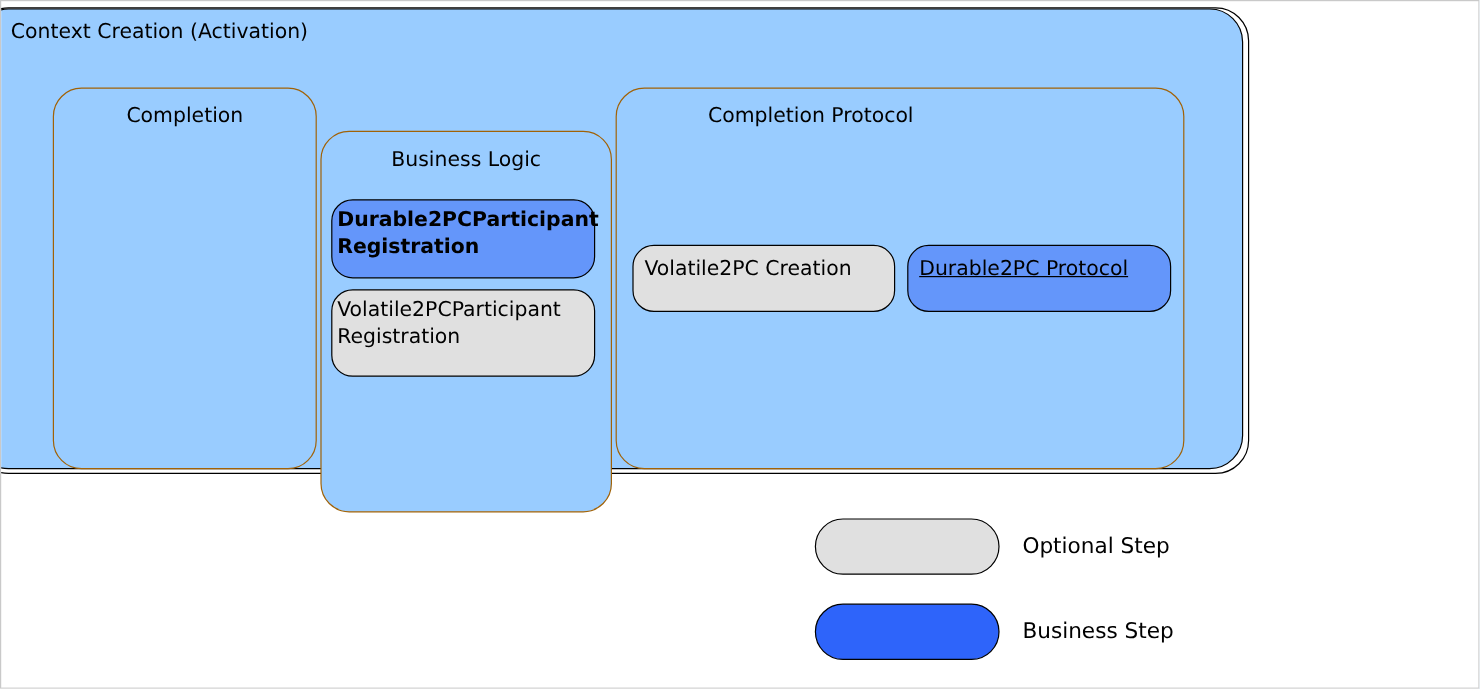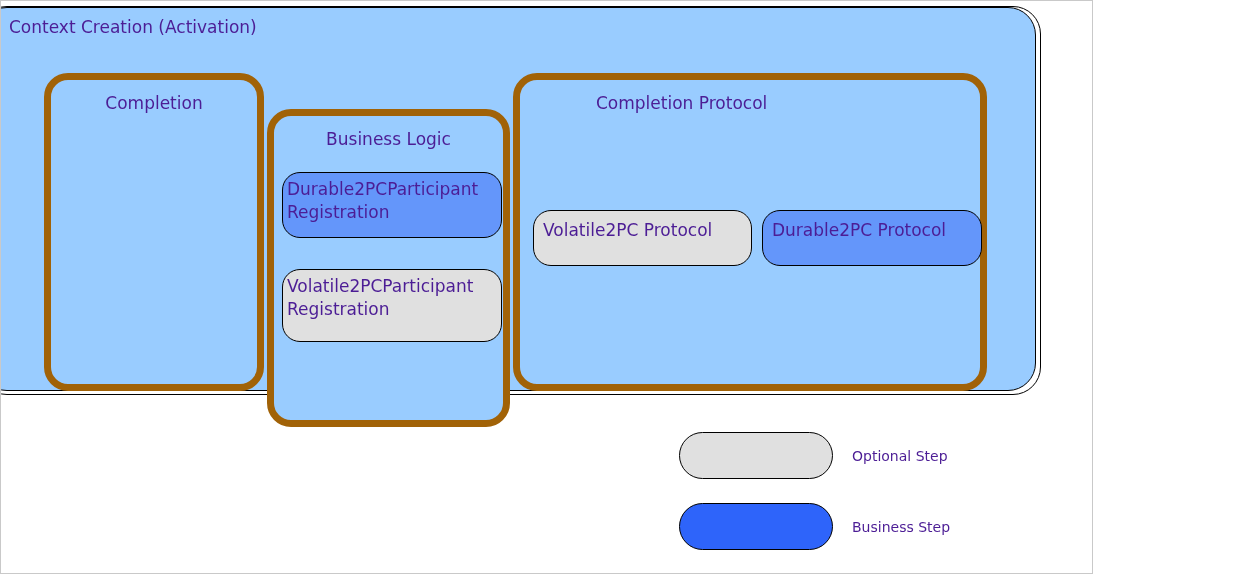--- a/index.html
+++ b/index.html
@@ -1,25 +1,25 @@
 <!DOCTYPE html>
 <html><head>
 <meta charset="utf-8">
 <style>
   html, body { margin: 0; padding: 0; background: #ffffff; }
   * { box-sizing: border-box; }
   .stage {
     position: relative;
-    width: 1093px;
+    width: 1233px;
     height: 574px;
     background: #ffffff;
     border: 1px solid #c9c9c9;
     overflow: hidden;
     font-family: "DejaVu Sans", "Liberation Sans", sans-serif;
-    color: #4c1d95;
+    color: #000000;
   }
   .rounded {
     position: absolute;
     border: 1px solid #000000;
   }
   .activity-frame {
     left: -22px; top: 5px;
     width: 1062px; height: 389px;
     border-radius: 28px;
     background: #ffffff;
@@ -31,21 +31,21 @@
   }
   .outer-title {
     position: absolute;
     left: 29px; top: 9px;
     font-size: 17px;
     white-space: nowrap;
   }
   .lane {
     position: absolute;
     top: 72px; height: 318px;
-    border: 7px solid #a16207;
+    border: 1px solid #a16207;
     border-radius: 24px;
   }
   .lane-completion { left: 43px;  width: 220px; }
   .lane-business   { left: 266px; width: 243px; margin-top: 36px; }
   .lane-protocol   { left: 512px; width: 474px; }
   .lane-title {
     position: absolute;
     top: 13px; left: 0; right: 0;
     text-align: center;
     font-size: 17px;
@@ -59,67 +59,67 @@
   .step {
     position: absolute;
     border: 1px solid #000000;
     border-radius: 18px;
     font-size: 17px;
     line-height: 23px;
   }
   .reg-step   { padding: 5px 6px 0 4px; }
   .proto-step { padding: 8px 6px 0 9px; white-space: nowrap; }
   .step-durable-reg    { left: 8px;   top: 56px;  width: 220px; height: 66px; }
-  .step-volatile-reg   { left: 8px;   top: 153px; width: 220px; height: 73px; }
+  .step-volatile-reg   { left: 8px;   top: 131px; width: 220px; height: 73px; }
   .step-volatile-proto { left: 13px;  top: 130px; width: 219px; height: 56px; }
-  .step-durable-proto  { left: 242px; top: 130px; width: 220px; height: 56px; }
+  .step-durable-proto  { left: 242px; top: 130px; width: 220px; height: 56px; text-decoration: underline; }
   .legend {
     position: absolute;
     left: 678px; top: 431px;
   }
   .legend-row {
     display: flex;
     align-items: center;
     margin-bottom: 24px;
   }
   .legend-swatch {
     width: 154px; height: 47px;
     border: 1px solid #000000;
     border-radius: 24px;
   }
   .legend-label {
     margin-left: 19px;
-    font-size: 14px;
+    font-size: 18px;
     white-space: nowrap;
   }
 </style>
 </head>
 <body>
 
 <div class="stage">
 
   <div class="rounded activity-frame"></div>
 
   <div class="rounded outer-box" style="background: rgb(153, 204, 255);">
     <div class="outer-title">Context Creation (Activation)</div>
   </div>
 
   <div class="lane lane-completion" style="background: rgb(153, 204, 255);">
     <div class="lane-title">Completion</div>
   </div>
 
   <div class="lane lane-business" style="background: rgb(153, 204, 255);">
     <div class="lane-title">Business Logic</div>
-    <div class="step reg-step step-durable-reg" style="background: rgb(100, 150, 250);">Durable2PCParticipant Registration</div>
+    <div class="step reg-step step-durable-reg" style="background: rgb(100, 150, 250); font-weight: bold;">Durable2PCParticipant Registration</div>
     <div class="step reg-step step-volatile-reg" style="background: rgb(224, 224, 224);">Volatile2PCParticipant Registration</div>
   </div>
 
   <div class="lane lane-protocol" style="background: rgb(153, 204, 255);">
     <div class="lane-title offset-left">Completion Protocol</div>
-    <div class="step proto-step step-volatile-proto" style="background: rgb(224, 224, 224);">Volatile2PC Protocol</div>
+    <div class="step proto-step step-volatile-proto" style="background: rgb(224, 224, 224);">Volatile2PC Creation</div>
     <div class="step proto-step step-durable-proto" style="background: rgb(100, 150, 250);">Durable2PC Protocol</div>
   </div>
 
   <div class="legend">
     <div class="legend-row">
       <div class="legend-swatch" style="background: rgb(224, 224, 224);"></div>
       <div class="legend-label">Optional Step</div>
     </div>
     <div class="legend-row">
       <div class="legend-swatch" style="background: rgb(46, 100, 250);"></div>

